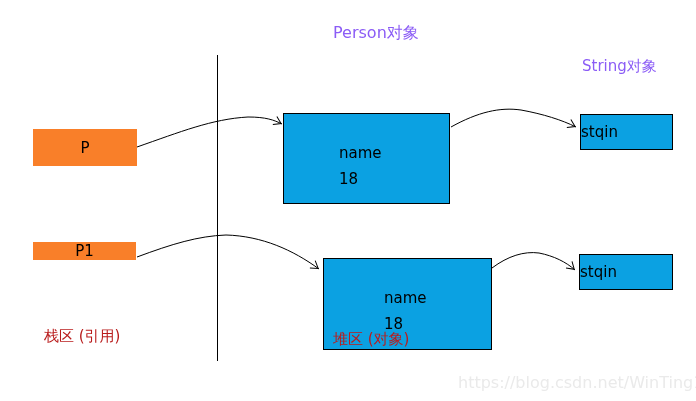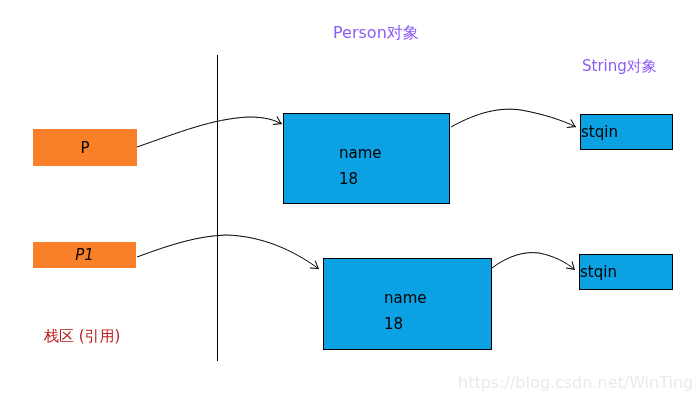--- a/index.html
+++ b/index.html
@@ -81,21 +81,21 @@
 <div class="canvas">
 
   <div class="abs title" style="left:333px;top:23px;">Person对象</div>
   <div class="abs title" style="left:582px;top:57px;font-size:15px;">String对象</div>
 
   <div class="abs divider" style="left:217px;top:55px;height:306px;"></div>
 
   <div class="abs stack-box" style="left:33px;top:129px;width:104px;height:37px;">
     <span>P</span>
   </div>
-  <div class="abs stack-box" style="left:33px;top:242px;width:103px;height:26px;font-style:italic;">
+  <div class="abs stack-box" style="left:33px;top:242px;width:103px;height:18px;">
     <span>P1</span>
   </div>
 
   <div class="abs obj-box" style="left:283px;top:78px;width:167px;height:91px;">
     <div class="inner" style="padding-left:55px;">
       <div>name</div>
       <div>18</div>
     </div>
   </div>
   <div class="abs obj-box" style="left:323px;top:223px;width:169px;height:92px;">
@@ -106,20 +106,21 @@
   </div>
 
   <div class="abs str-box" style="left:580px;top:114px;width:93px;height:36px;">
     <span>stqin</span>
   </div>
   <div class="abs str-box" style="left:579px;top:254px;width:94px;height:36px;">
     <span>stqin</span>
   </div>
 
   <div class="abs region-label" style="left:44px;top:327px;">栈区 (引用)</div>
+  <div class="abs region-label" style="left:333px;top:330px;">堆区 (对象)</div>
 
   <div class="abs watermark" style="left:458px;top:373px;">https://blog.csdn.net/WinTing123</div>
 
   <svg class="arrows" width="696" height="401" viewBox="0 0 696 401">
     <defs>
       <marker id="arrowhead" markerWidth="12" markerHeight="12" refX="1" refY="0" orient="auto" markerUnits="userSpaceOnUse" viewBox="-10 -6 12 12">
         <path d="M -7 -4.5 L 0 0 L -7 4.5" fill="none" stroke="#000" stroke-width="1"></path>
       </marker>
     </defs>
     <path d="M 137 147 C 180 132, 212 119, 248 117 C 266 117, 274 120, 282 124" marker-end="url(#arrowhead)"></path>

